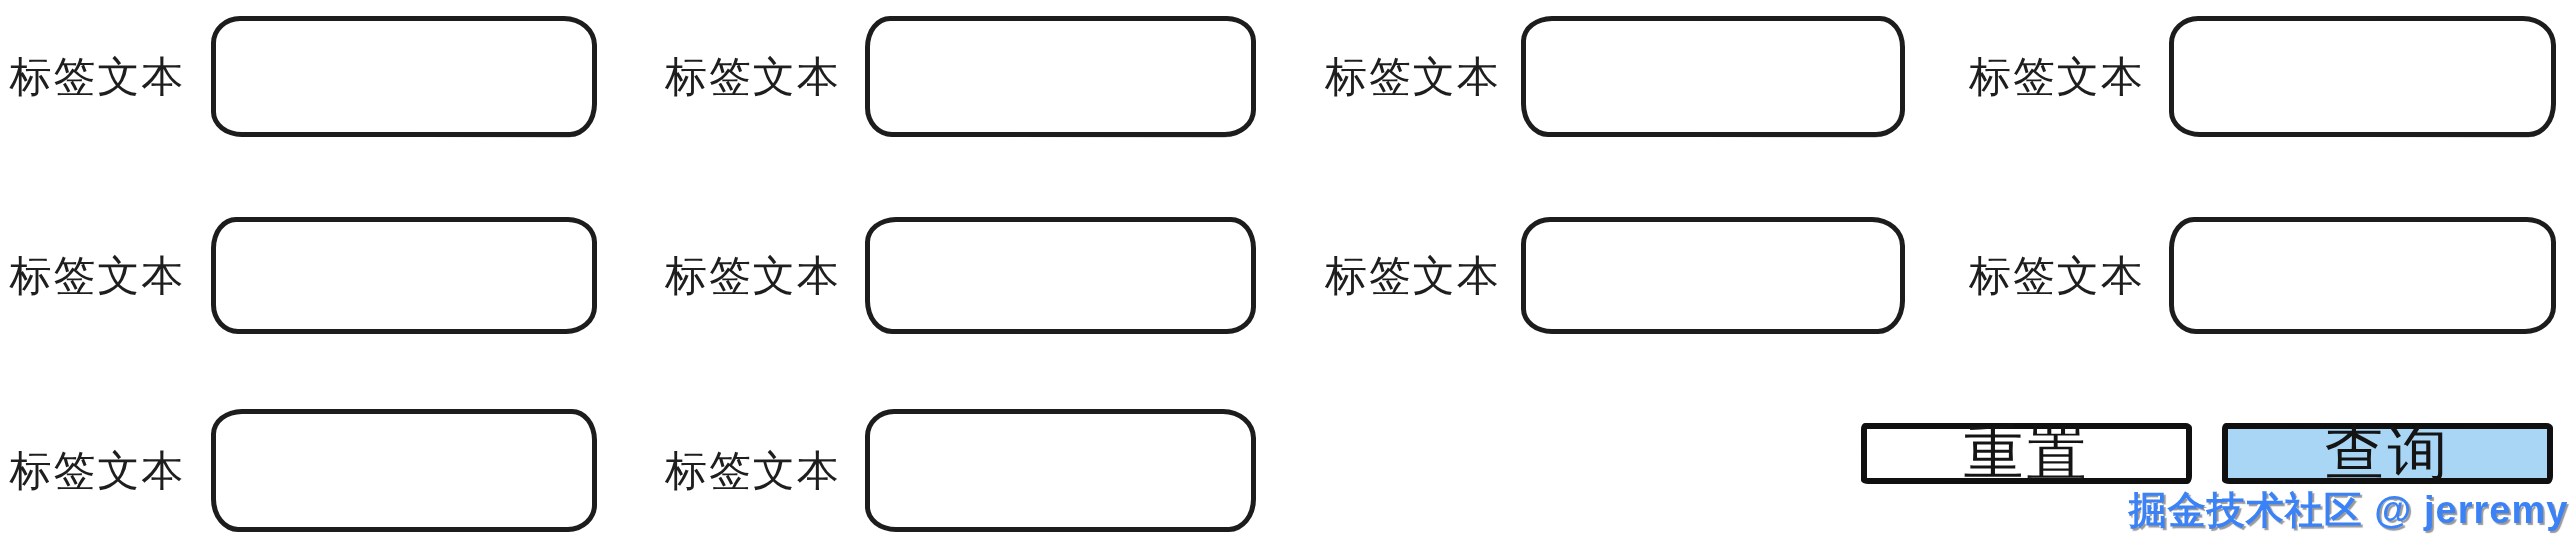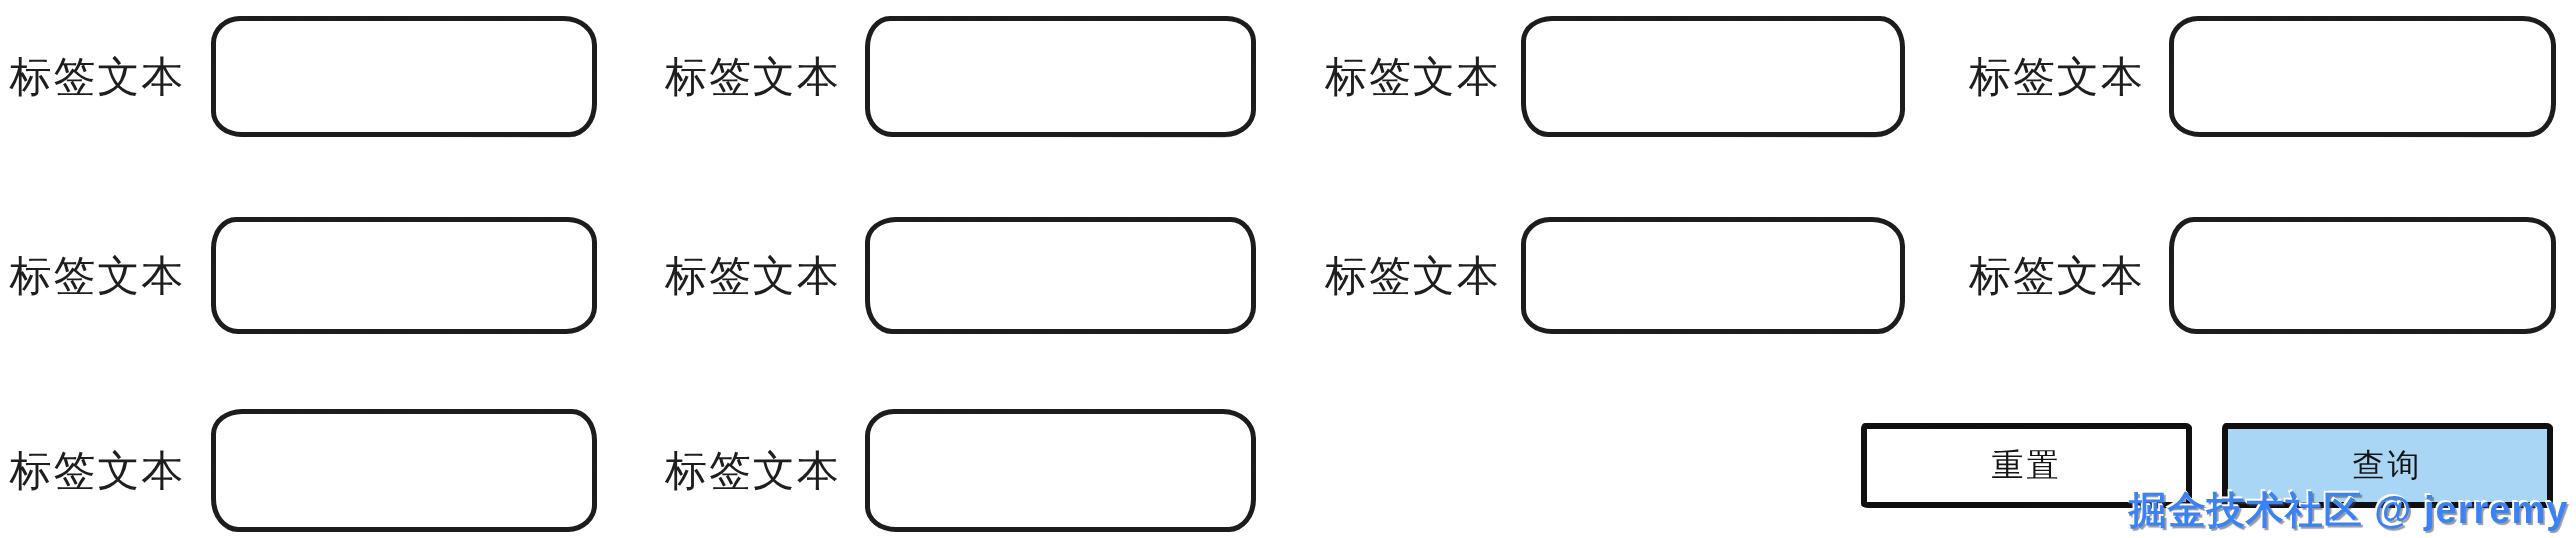--- a/index.html
+++ b/index.html
@@ -32,24 +32,24 @@
   .r1{top:16.3px;height:121px;}
   .r2{top:217px;height:117px;}
   .r3{top:409px;height:123px;}
   
   .c1l{left:9.6px;}  .c1b{left:211px;width:386px;}
   .c2l{left:665px;} .c2b{left:865px;width:391px;}
   .c3l{left:1325px;}.c3b{left:1521px;width:384px;}
   .c4l{left:1969px;}.c4b{left:2169px;width:387px;}
   
   .btn{
-    position:absolute;top:423px;width:331px;height:85px;box-sizing:border-box;
+    position:absolute;top:423px;width:331px;height:61px;box-sizing:border-box;
     display:flex;align-items:center;justify-content:center;
     font-family:"Liberation Sans","DejaVu Sans",sans-serif;
-    font-size:32px;letter-spacing:2.9px;color:#141414;
+    font-size:60px;letter-spacing:2.9px;color:#141414;
     background:#ffffff;border:6.7px solid #101010;cursor:pointer;
     border-radius:3.8px 6.7px 4.8px 7.7px / 5.8px 4.8px 7.7px 3.8px;
     padding:8px;
   }
   .btn::after{
     content:"";position:absolute;inset:-3.8px;pointer-events:none;
     border:1.9px solid rgba(16,16,16,.35);border-radius:inherit;
     transform:rotate(-.2deg);
   }
   .btn-reset{left:1861px;}

